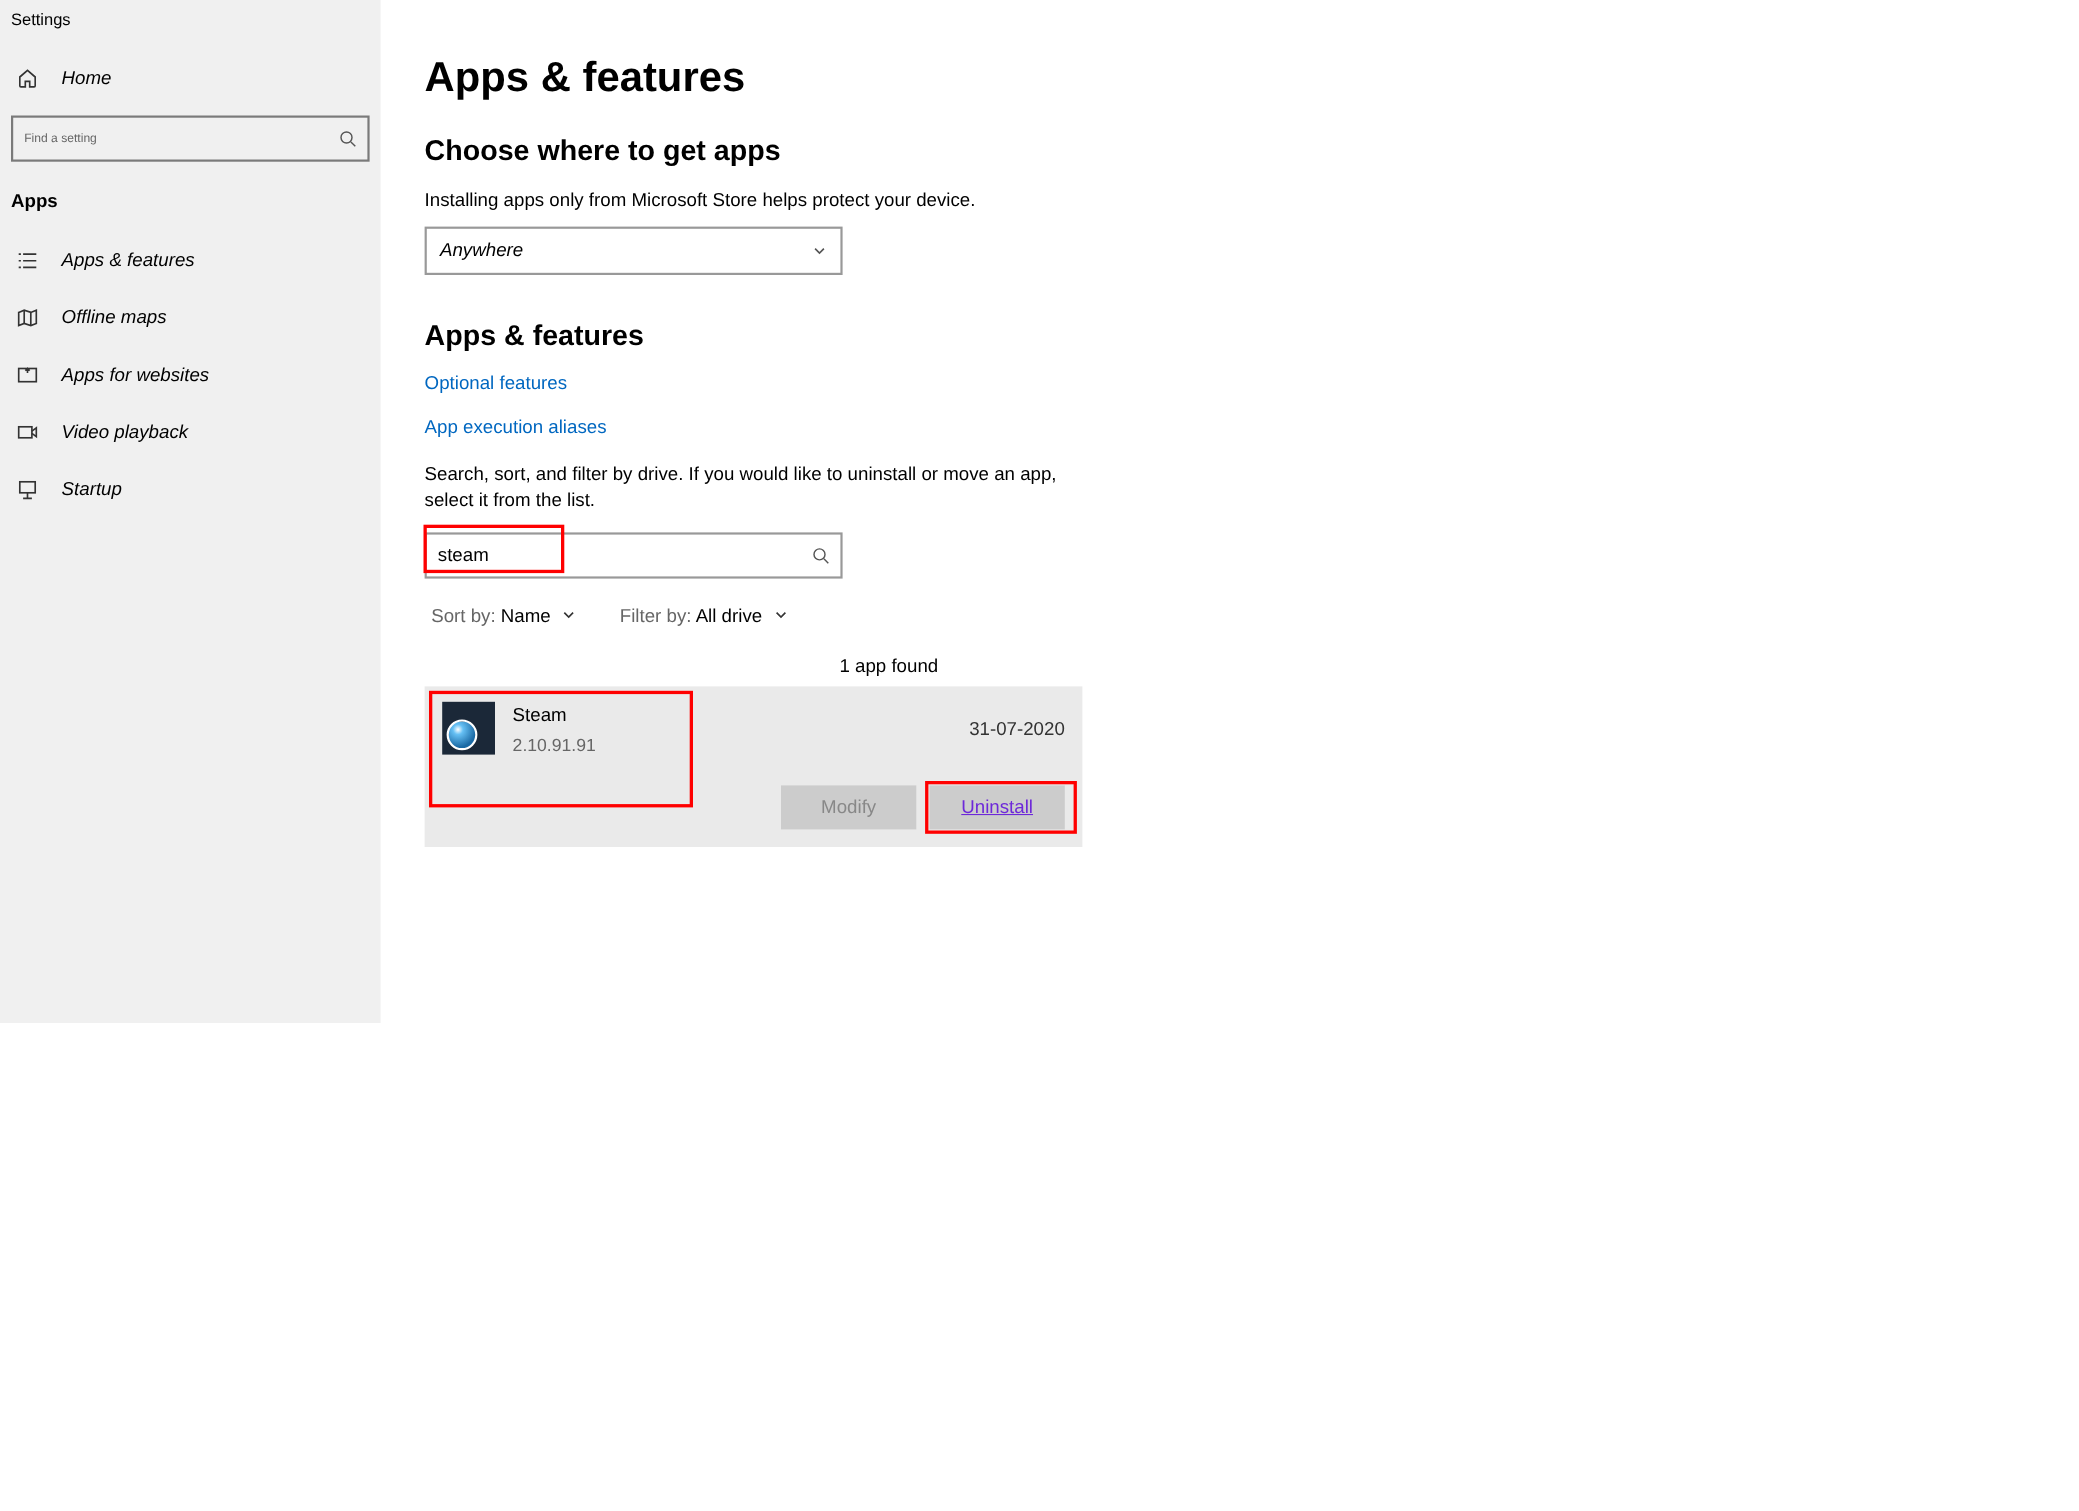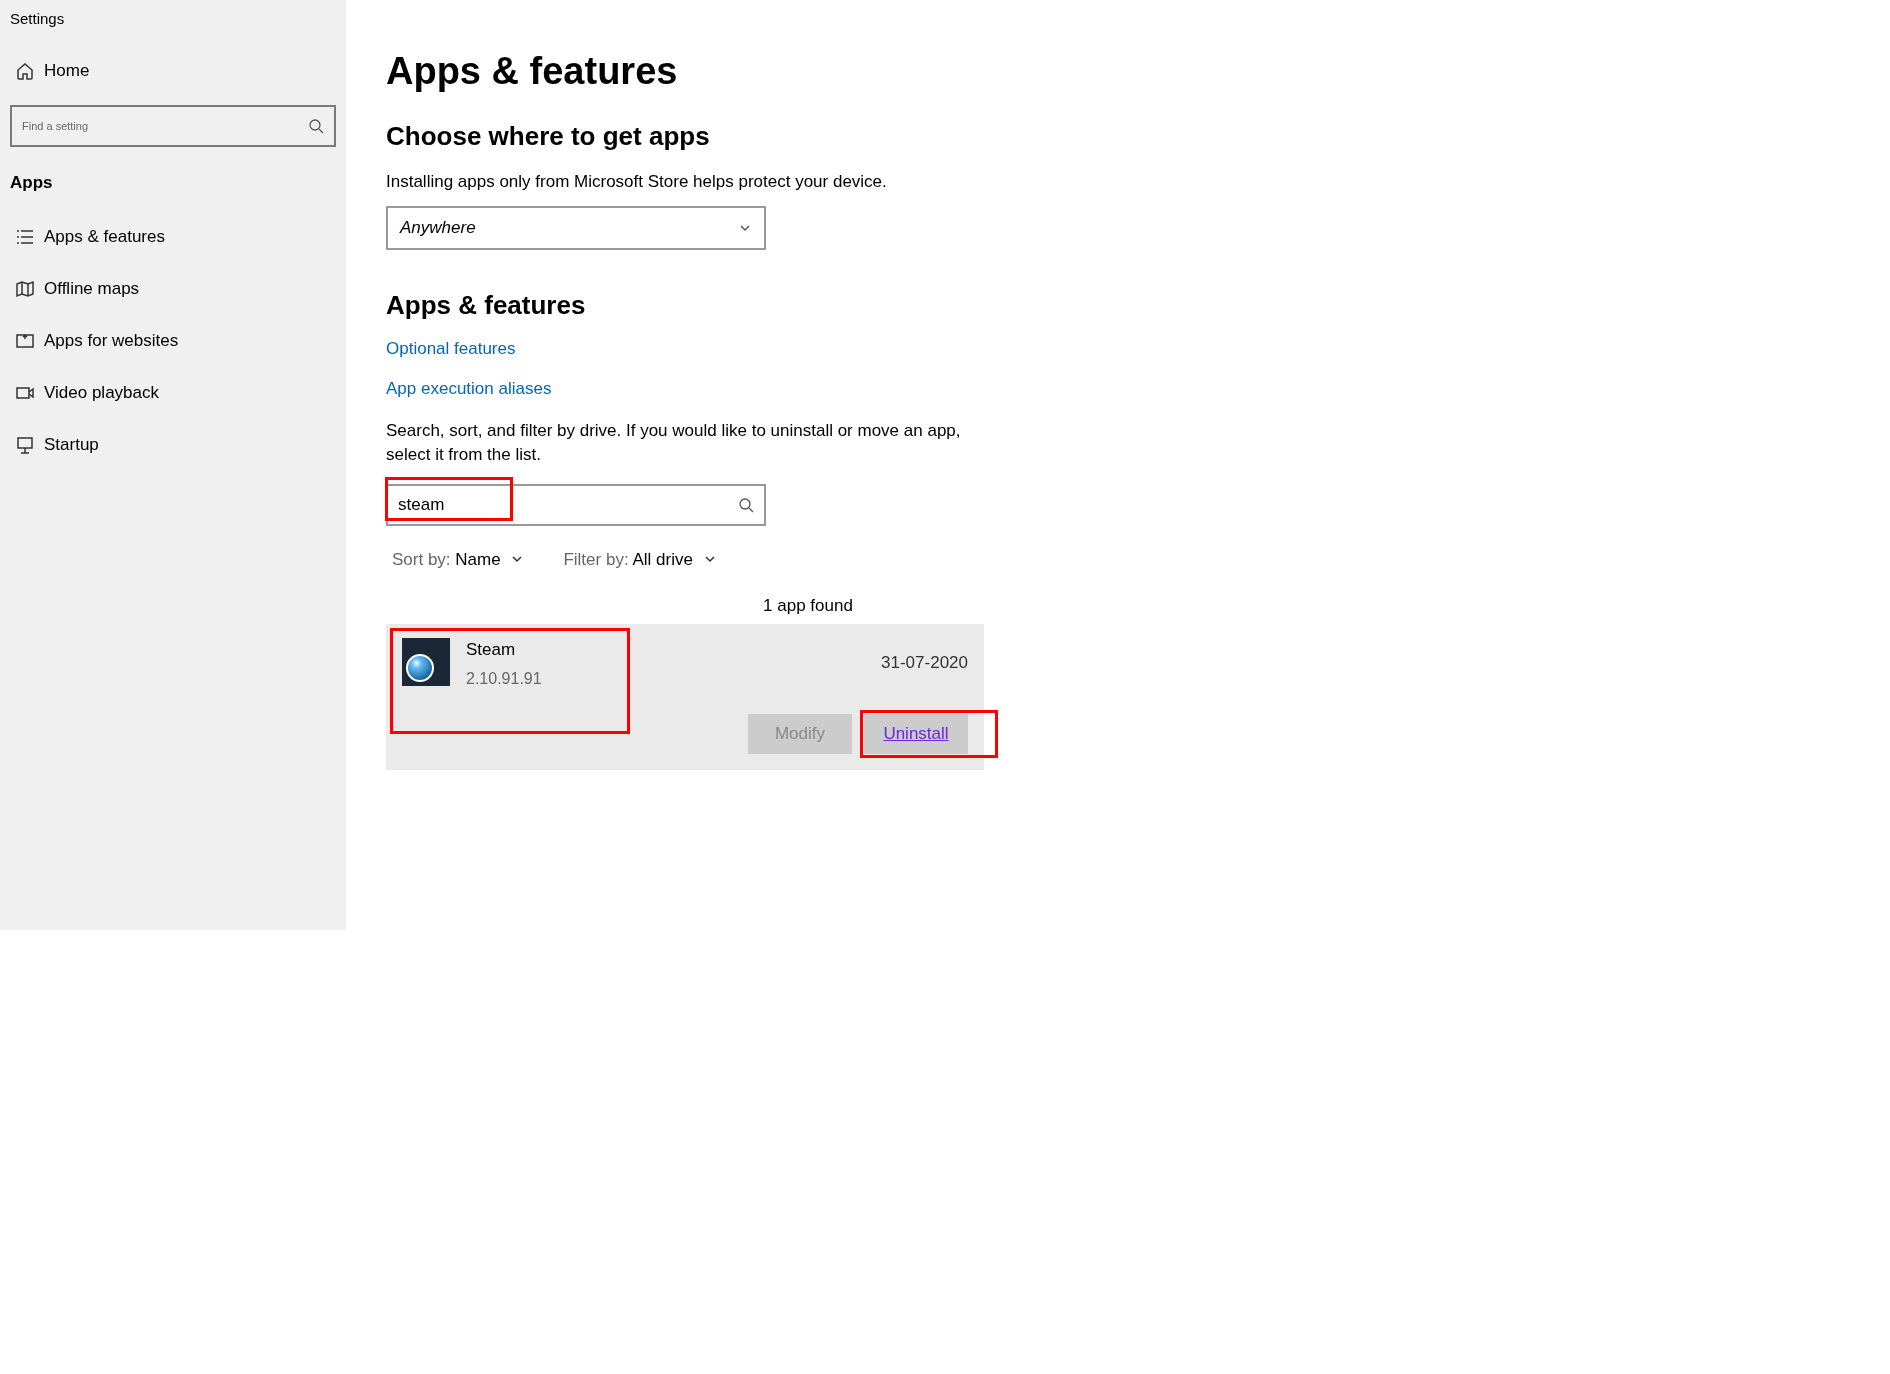--- a/index.html
+++ b/index.html
@@ -2,21 +2,21 @@
 <html><head>
 <meta charset="utf-8">
 <style>
   * { box-sizing: border-box; margin: 0; padding: 0; font-family: "Segoe UI", Arial, sans-serif; }
   body { background: #fff; color: #000; width: 1280px; height: 930px; overflow: hidden; }
   .container { display: flex; height: 100%; }
 
   
   .sidebar { width: 346px; background: #f0f0f0; padding-top: 6px; }
   .app-title { font-size: 15px; padding: 4px 10px 18px 10px; }
-  .nav-item { display: flex; align-items: flex-start; gap: 8px; padding: 14px 10px; font-size: 17px; cursor: pointer; }
+  .nav-item { display: flex; align-items: flex-start; gap: 20px; padding: 14px 10px; font-size: 17px; cursor: pointer; font-style: italic; }
   .nav-item .icon { width: 22px; display: inline-flex; justify-content: center; }
   .search-box { margin: 8px 10px 18px 10px; height: 42px; border: 2px solid #7a7a7a; display: flex; align-items: center; padding: 0 10px; }
   .search-box input { flex: 1; border: none; background: transparent; font-size: 11px; outline: none; color: #333; }
   .search-box input::placeholder { color: #666; }
   .section-label { font-weight: 600; font-size: 17px; padding: 8px 10px 18px 10px; }
   .sidebar .nav-item { padding: 16px 10px 16px 14px; }
 
   
   .main { flex: 1; padding: 50px 50px 30px 40px; overflow: auto; }
   h1 { font-size: 38px; font-weight: 600; margin-bottom: 28px; }
@@ -33,21 +33,21 @@
 
   .app-card { background: #eaeaea; padding: 14px 16px 16px 16px; width: 598px;}
   .app-row { display: flex; align-items: flex-start; }
   .app-icon { width: 48px; height: 48px; background: #1b2838; display: flex; align-items: flex-end; justify-content: flex-start; padding: 4px;}
   .steam-circle { width: 28px; height: 28px; border-radius: 50%; background: radial-gradient(circle at 35% 30%, #fff 0%, #66c0f4 20%, #1b6aa5 70%); border:2px solid #fff;}
   .app-info { margin-left: 16px; flex: 1;}
   .app-name { font-size: 17px; margin-bottom: 10px; margin-top: 2px;}
   .app-ver { font-size: 16px; color: #666; }
   .app-date { font-size: 17px; color: #333; align-self: center;}
   .btn-row { display: flex; justify-content: flex-end; gap: 12px; margin-top: 26px;}
-  .btn { width: 104px; height: 40px; background: #ccc; border: none; font-size: 17px; cursor: pointer; }
+  .btn { width: 123px; height: 40px; background: #ccc; border: none; font-size: 17px; cursor: pointer; }
   .btn.modify { color: #888; }
   .btn.uninstall { color: #6d28d9; text-decoration: underline; }
 
   
   .hl { border: 3px solid red; position: absolute; pointer-events: none; }
 
   svg { display:block; }
 </style>
 </head>
 <body>

